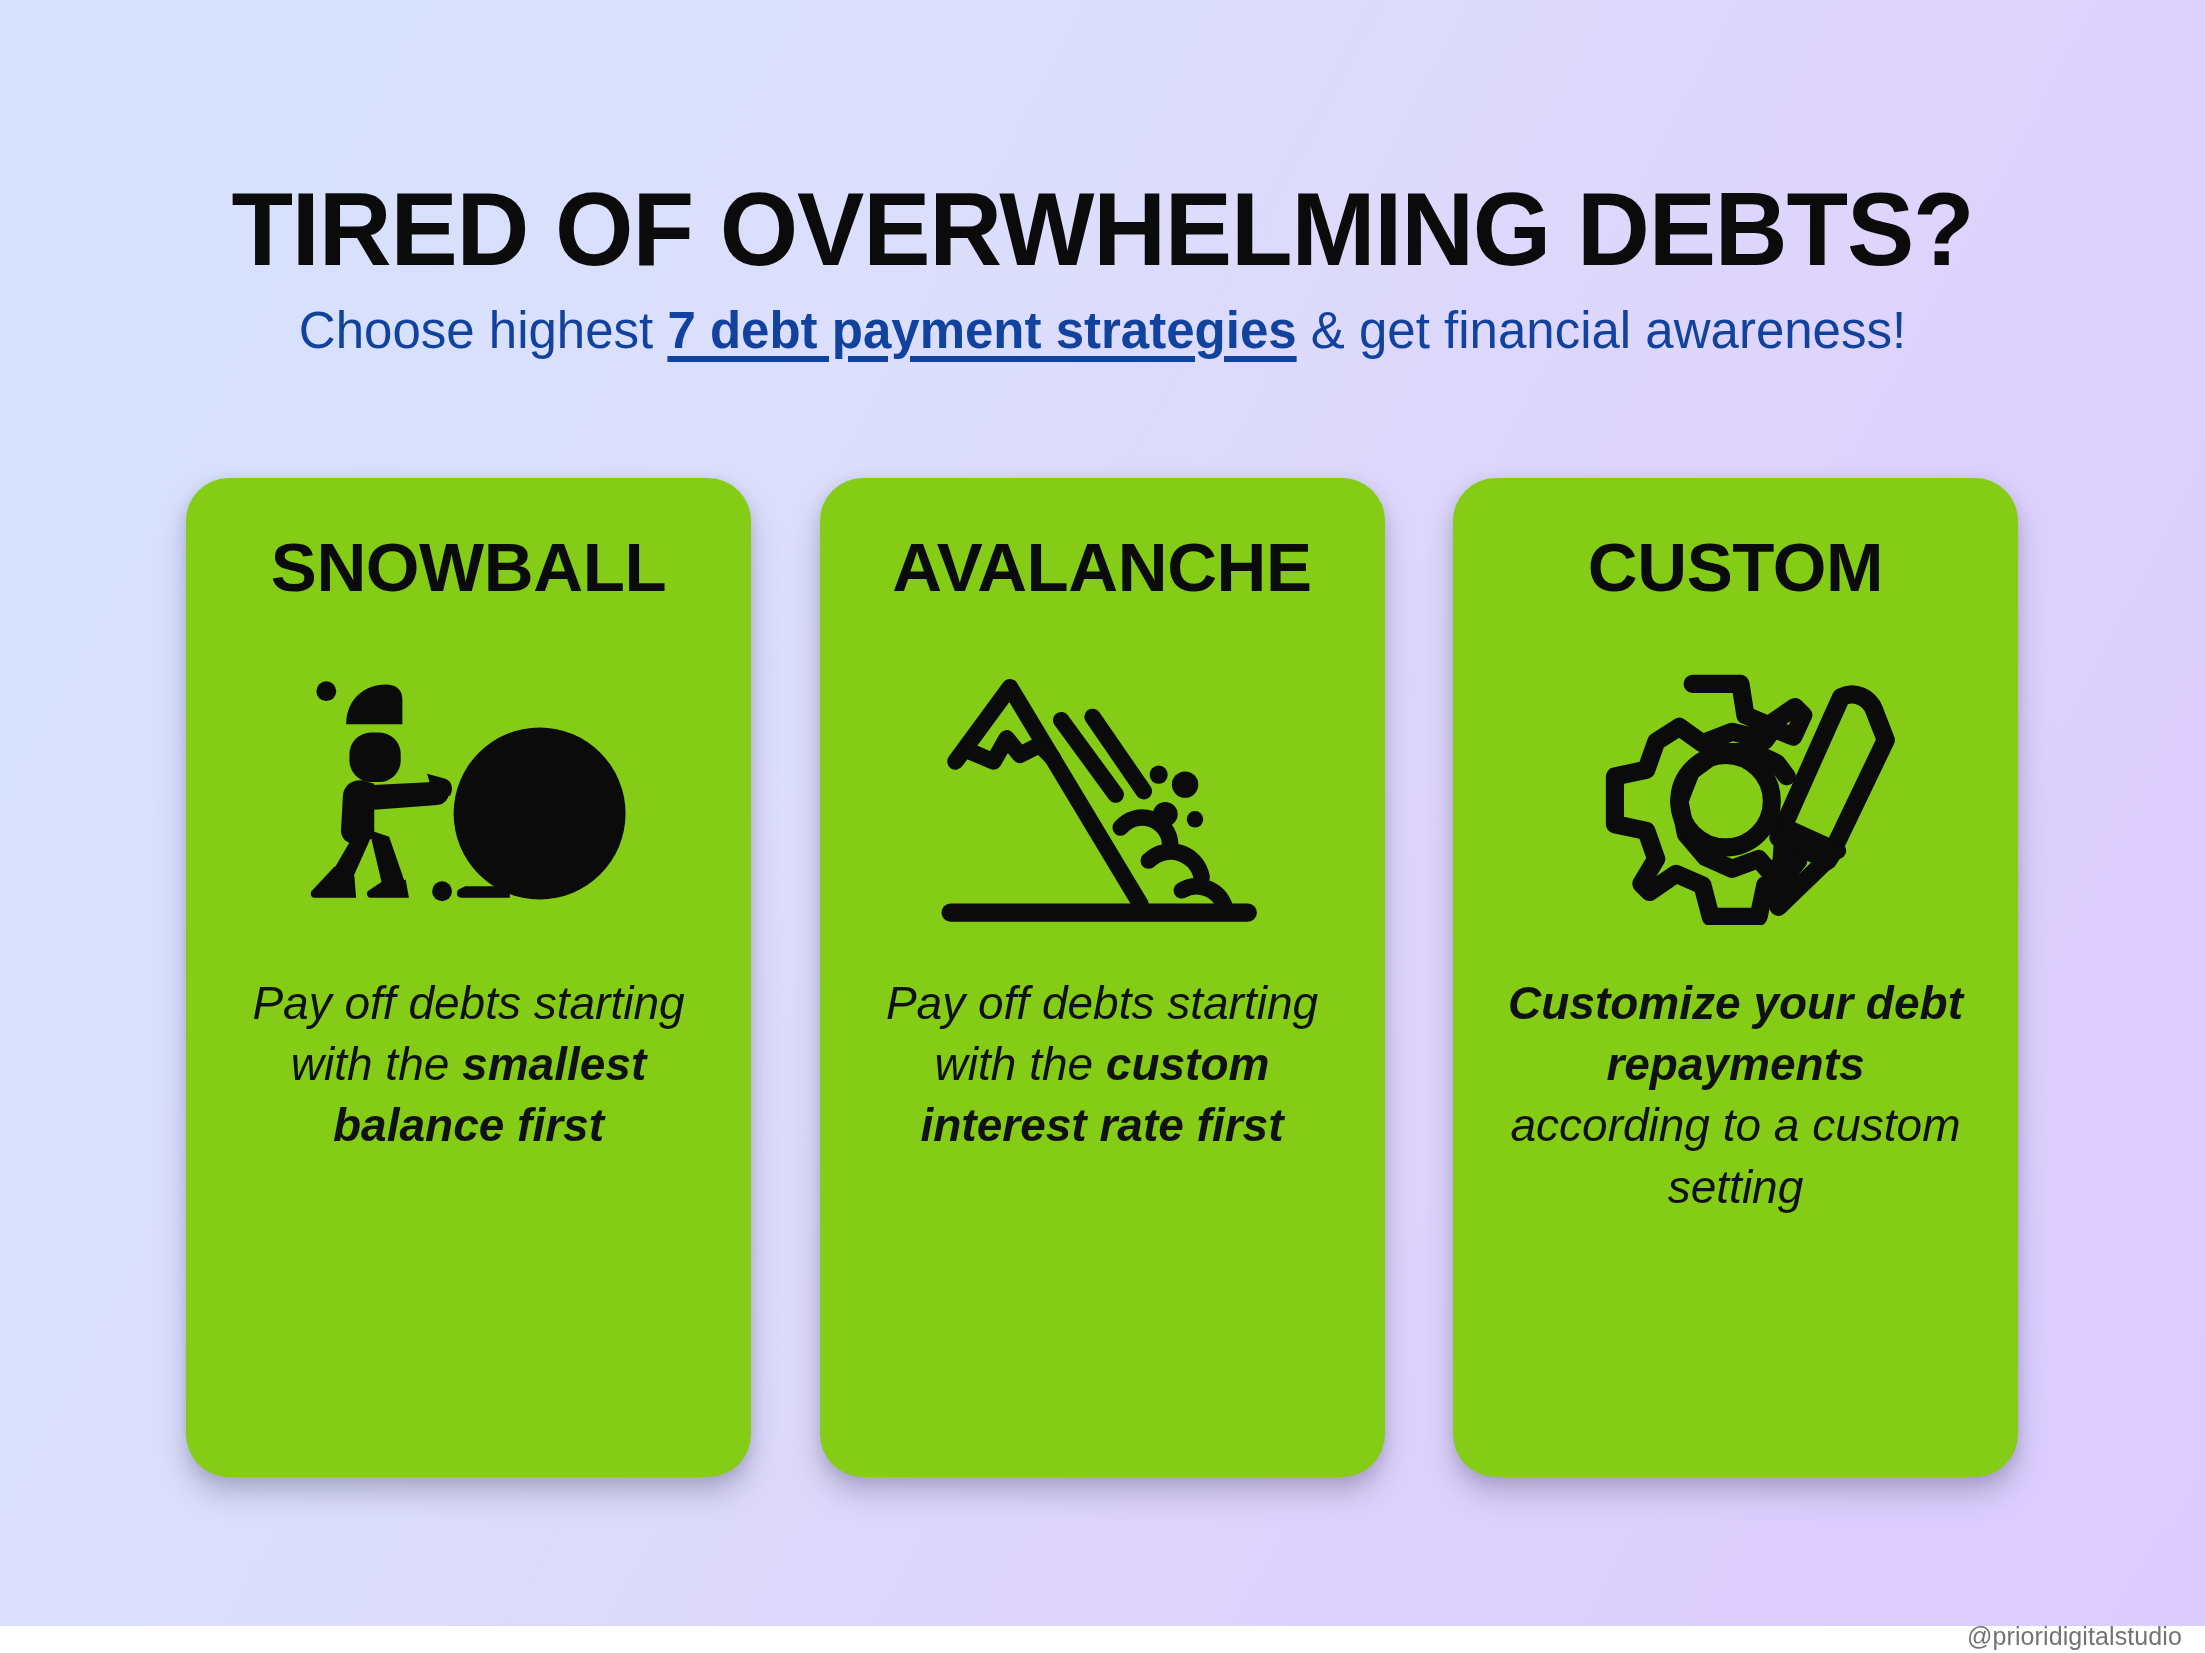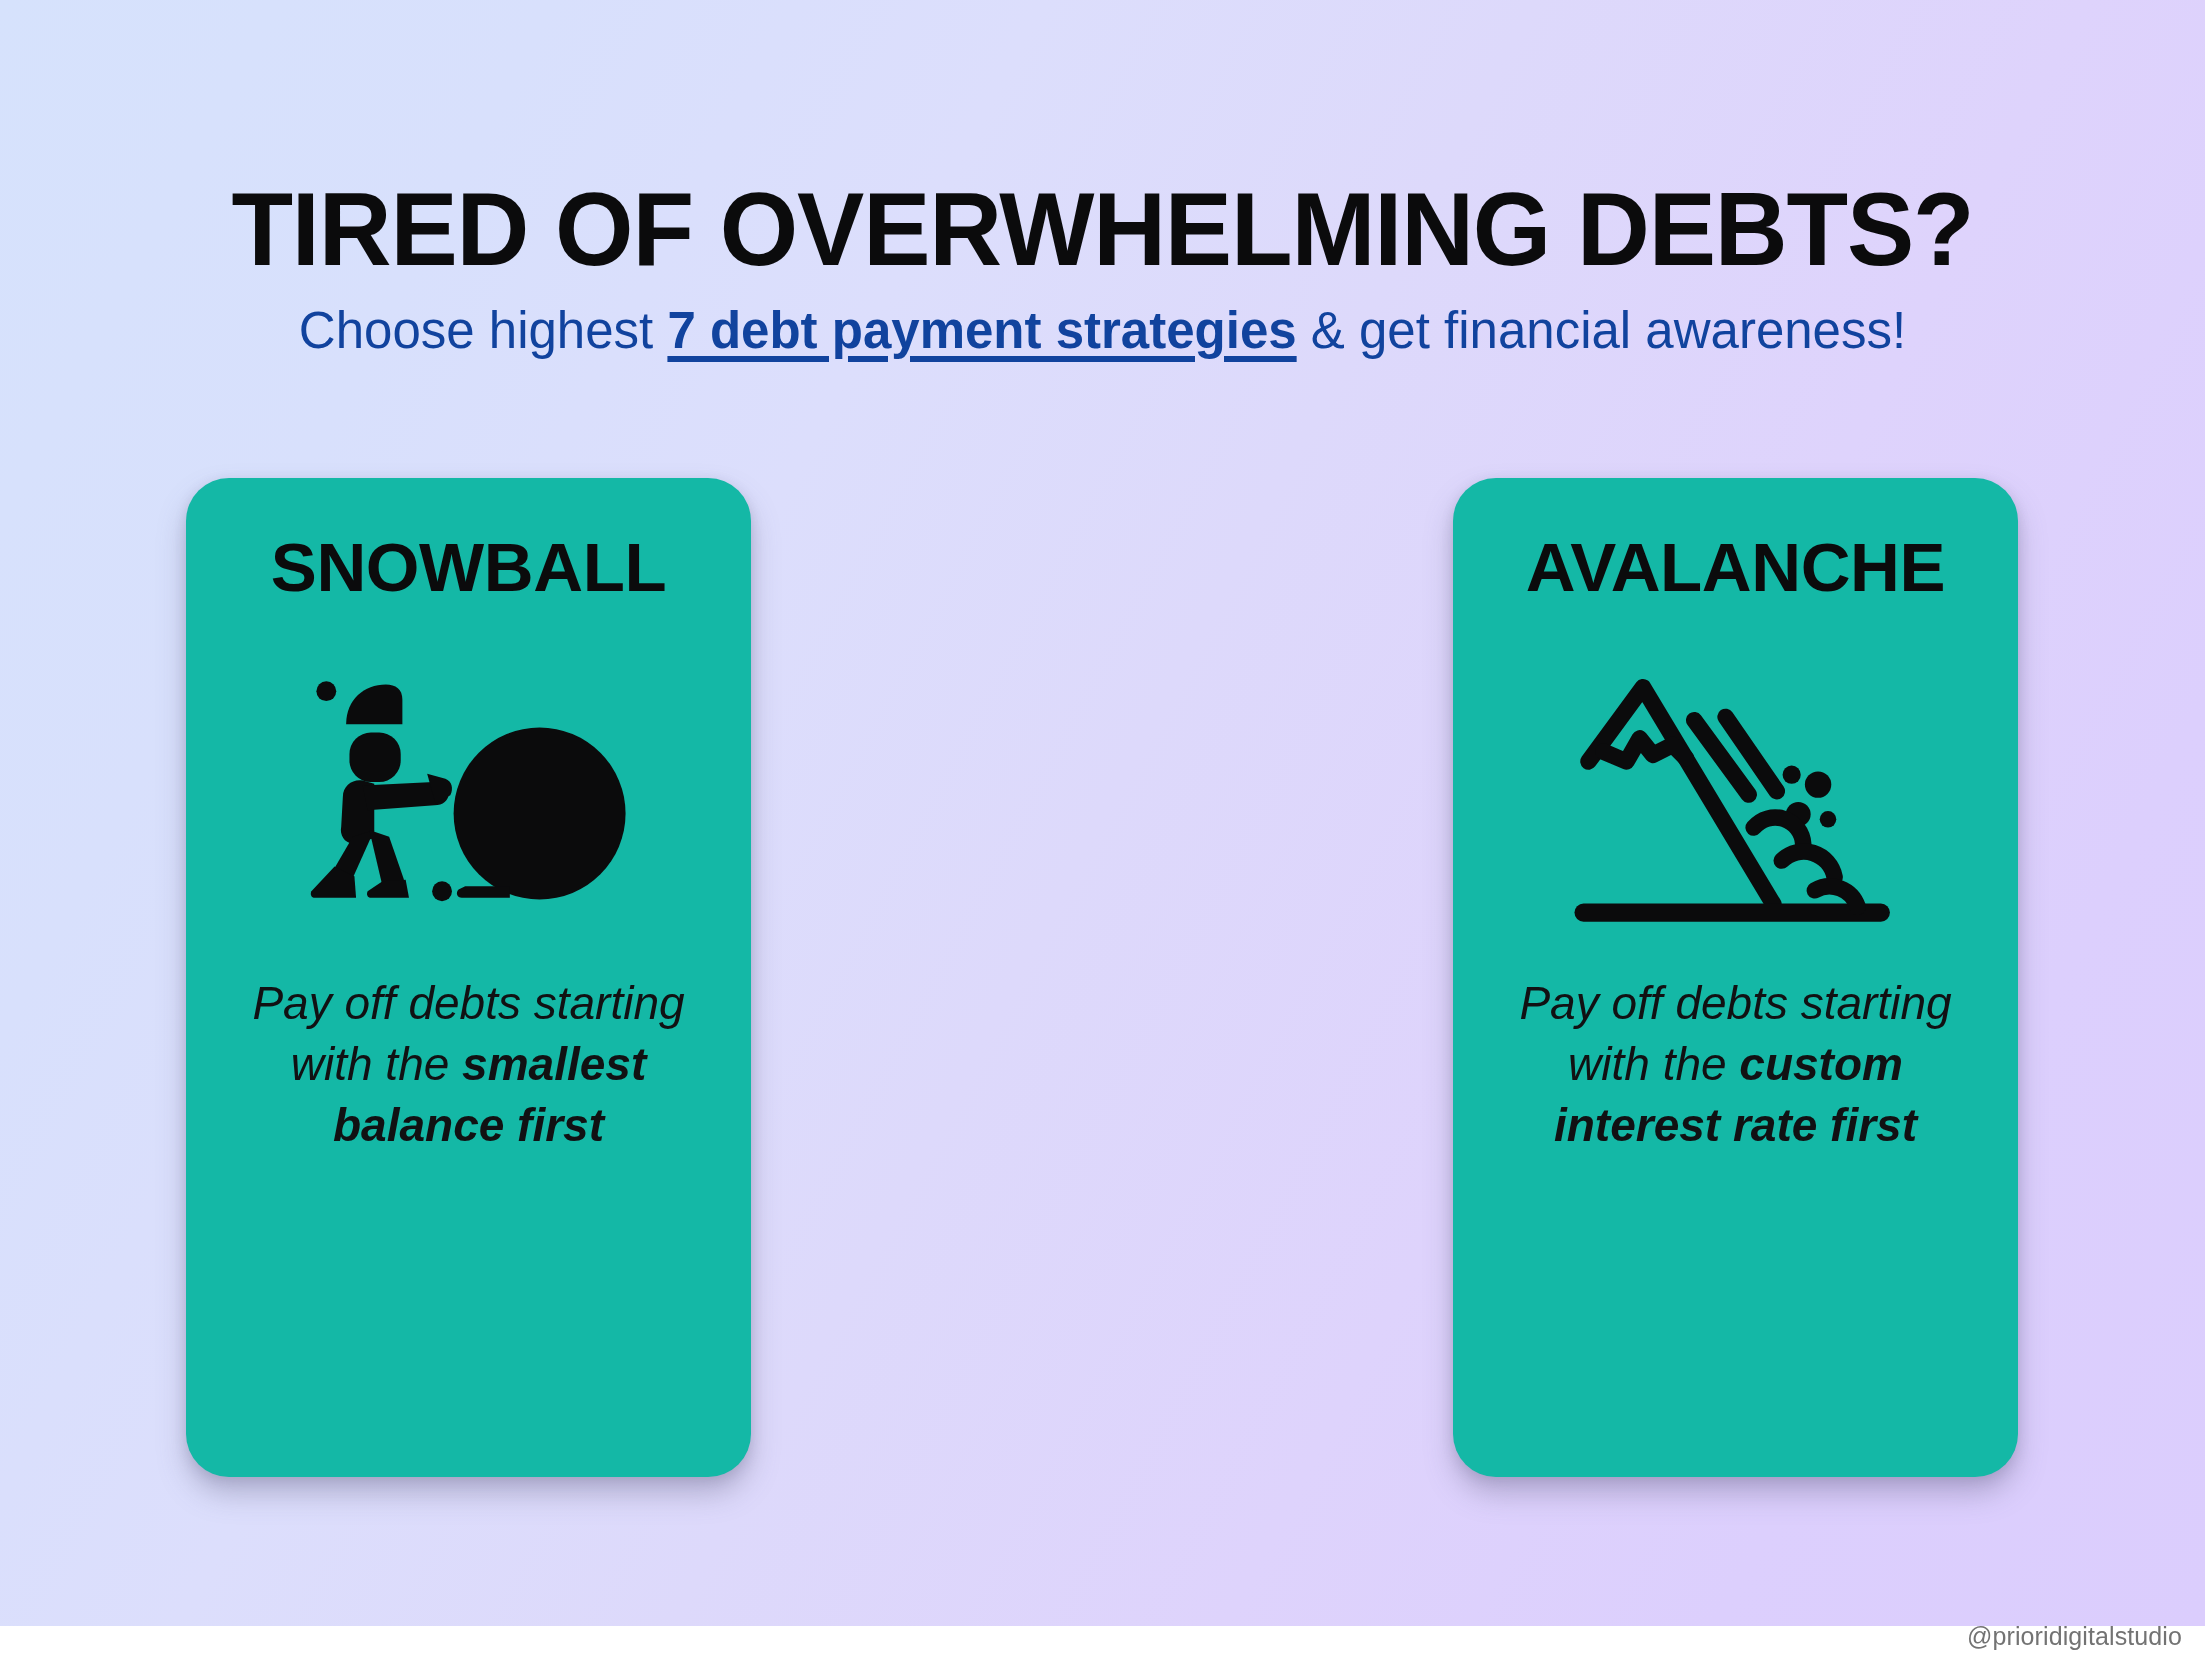--- a/index.html
+++ b/index.html
@@ -105,21 +105,21 @@
     width: 1832px;
     height: 999px;
     display: flex;
     justify-content: space-between;
   }
 
   .card {
     position: relative;
     width: 565px;
     height: 999px;
-    background: #14b8a6;
+    background: #84cc16;
     border-radius: 43px;
     box-shadow: 0 16.5px 28px rgba(96, 94, 130, 0.34),
                 0 3.3px 11.6px rgba(96, 94, 130, 0.18);
     box-sizing: border-box;
     display: flex;
     flex-direction: column;
     align-items: center;
     padding: 0;
   }
 
@@ -233,20 +233,47 @@
           <path d="M256 232 A38 38 0 0 1 320 252"></path>
           <path d="M296 268 A36 36 0 0 1 348 288"></path>
         </svg>
       </div>
 
       <div class="card-body">
         <span>Pay off debts starting with the </span><b>custom interest rate first</b><span></span>
       </div>
     </div>
 
+    <div class="card">
+      <div class="card-title">CUSTOM</div>
+
+      <div class="card-icon">
+        <svg width="331" height="256" viewBox="0 0 400 310" fill="none" xmlns="http://www.w3.org/2000/svg">
+
+          <path d="M148 18 L206 18 L212 56 L240 68 L272 46 L282 56 L270 82
+                   L246 72 L236 86 L196 76 L160 90 L132 70 L104 88 L92 122
+                   L54 130 L54 188 L92 196 L104 230 L86 260 L96 270 L128 248
+                   L160 262 L170 300 L228 300 L236 262 L262 250 L276 232
+                   L240 244 L228 230 L196 242 L164 228 L140 200 L132 160
+                   L146 124 L176 102 L216 98 L250 114 L262 130" fill="none" stroke="#0b0b0c" stroke-width="22" stroke-linecap="round" stroke-linejoin="round"></path>
+
+          <circle cx="188" cy="160" r="56" fill="none" stroke="#0b0b0c" stroke-width="22"></circle>
+
+          <path d="M328 34 C344 26 362 34 368 50 L382 86 L312 232 L252 204 L318 56 Z" fill="none" stroke="#0b0b0c" stroke-width="22" stroke-linecap="round" stroke-linejoin="round"></path>
+
+          <path d="M262 192 L324 220" stroke="#0b0b0c" stroke-width="20" stroke-linecap="round"></path>
+
+          <path d="M258 200 L252 288 L316 226 Z" fill="none" stroke="#0b0b0c" stroke-width="22" stroke-linecap="round" stroke-linejoin="round"></path>
+        </svg>
+      </div>
+
+      <div class="card-body">
+        <span></span><b>Customize your debt repayments</b><span> according to a custom setting</span>
+      </div>
+    </div>
 
   </div>
 
   <div class="footer-strip"></div>
   <div class="watermark">@prioridigitalstudio</div>
 
 </div>
 
 
 </body></html>

